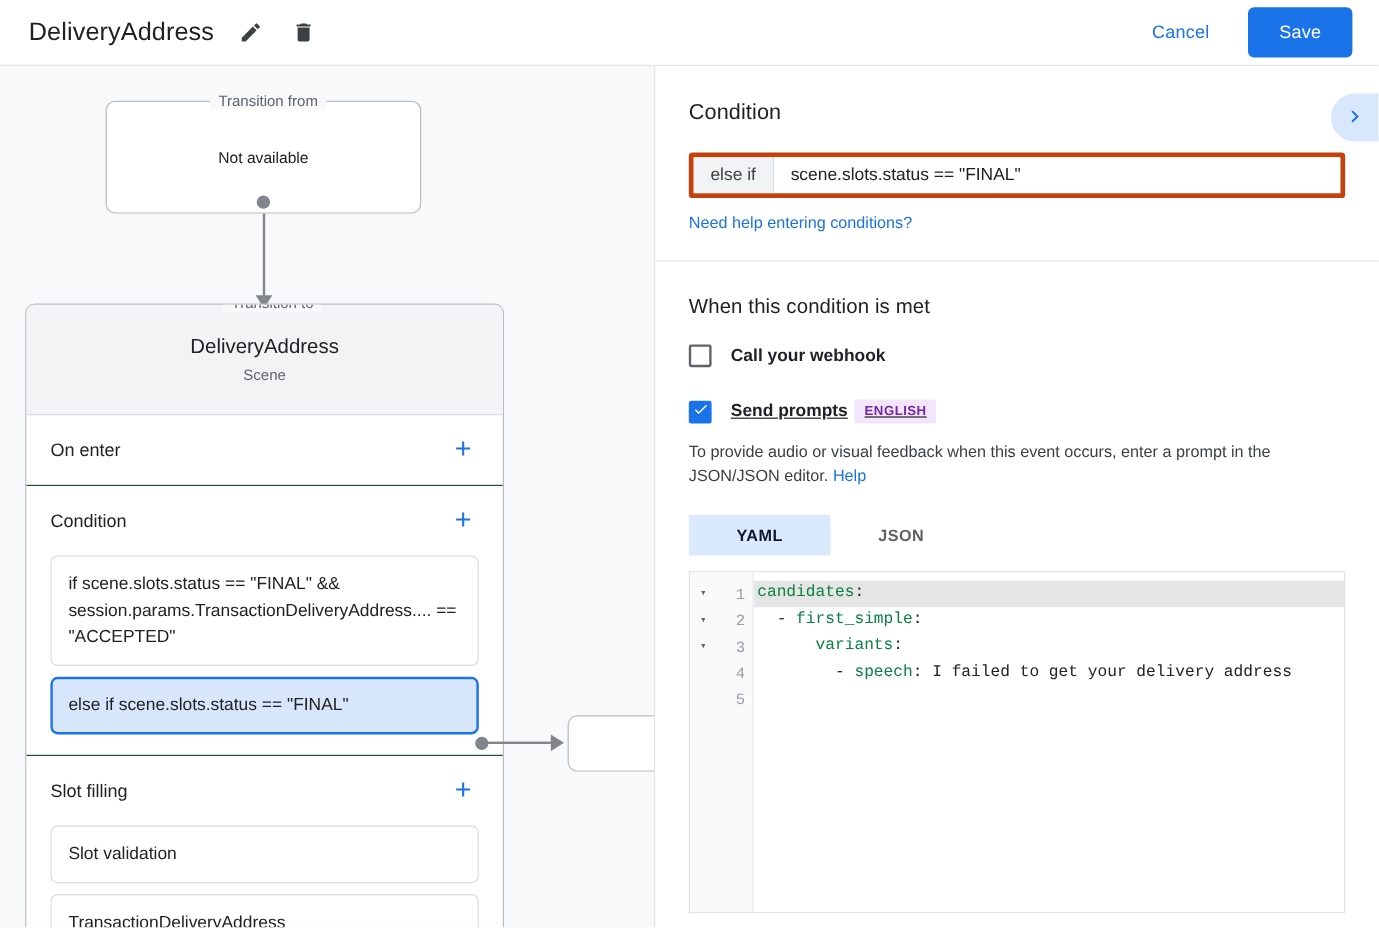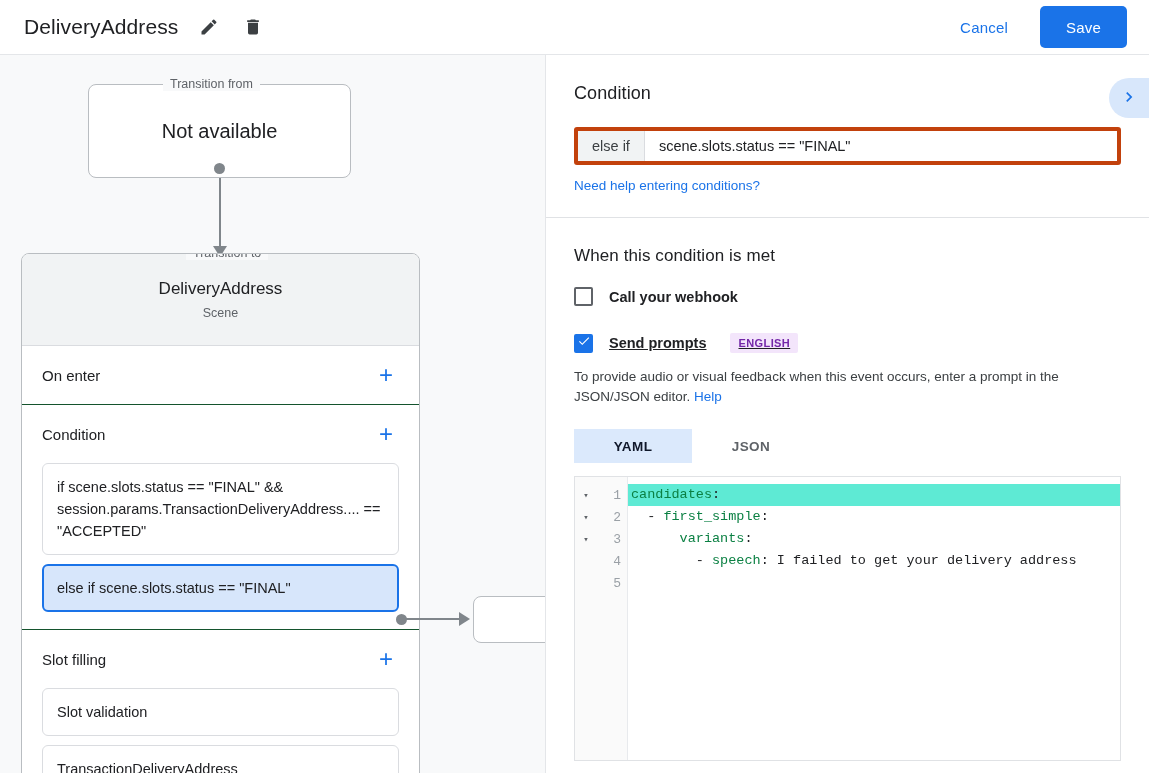--- a/index.html
+++ b/index.html
@@ -75,21 +75,21 @@
     font-size: 12.5px;
     color: #5f6368;
     white-space: nowrap;
   }
 
   
   #node-from {
     left: 88px; top: 29px; width: 263px; height: 94px;
     display: flex; align-items: center; justify-content: center;
   }
-  #node-from .node-title { font-size: 20px; color: #202124; }
+  #node-from .node-title { font-size: 13px; color: #202124; }
 
   
   .conn-v {
     position: absolute; left: 219px; top: 123px;
     width: 2px; height: 72px; background: #80868b;
   }
   .conn-dot {
     position: absolute; left: 214px; top: 108px;
     width: 11px; height: 11px; border-radius: 50%; background: #80868b;
   }
@@ -236,21 +236,21 @@
     flex: none;
   }
   .cbox.checked {
     background: #1a73e8; border-color: #1a73e8;
     display: flex; align-items: center; justify-content: center;
   }
   .check-label {
     margin-left: 16px; font-size: 14.5px; color: #202124; font-weight: 600;
   }
   .lang-badge {
-    margin-left: 24px;
+    margin-left: 6px;
     background: #f3e5fb; color: #7327a8;
     font-size: 11px; font-weight: 600; letter-spacing: .4px;
     padding: 4px 8px; border-radius: 2px;
   }
   .helper-text {
     margin-top: 14px; font-size: 13.5px; color: #3c4043; line-height: 20px;
     max-width: 552px;
   }
   .helper-text a { color: #1a73e8; text-decoration: none; cursor: pointer; }
 
@@ -287,21 +287,21 @@
     width: 22px; text-align: center; font-size: 9px; color: #5f6368;
     cursor: pointer;
   }
   .gnum { flex: 1; text-align: right; padding-right: 6px; }
   .code {
     flex: 1; padding-top: 7px; overflow: hidden;
     font-family: "Liberation Mono", monospace; font-size: 13.5px;
     white-space: pre;
   }
   .cline { height: 22px; line-height: 22px; padding-left: 3px; }
-  .cline.hl { background: #5eead4; }
+  .cline.hl { background: #e5e5e5; }
   .k-key { color: #0b8043; }
   .k-punct { color: #202124; }
   .k-plain { color: #202124; }
 </style>
 </head>
 <body>
 
 <div id="app">
 
   <div class="topbar">
@@ -325,21 +325,21 @@
 
     <div class="topbar-spacer"></div>
 
     <button class="cancel-btn">Cancel</button>
     <button class="save-btn">Save</button>
   </div>
 
   <div class="graph-pane">
 
     <div class="fieldset-box" id="node-from">
-      <div class="fieldset-legend" style="left:74px;">Transition from</div>
+      <div class="fieldset-legend" style="left:86px;">Transition from</div>
       <div class="node-title">Not available</div>
     </div>
 
     <div class="conn-dot"></div>
     <div class="conn-v"></div>
     <div class="conn-arrow-down"></div>
 
     <div class="fieldset-box" id="node-to">
       <div class="fieldset-legend" style="left:164px;">Transition to</div>
 

